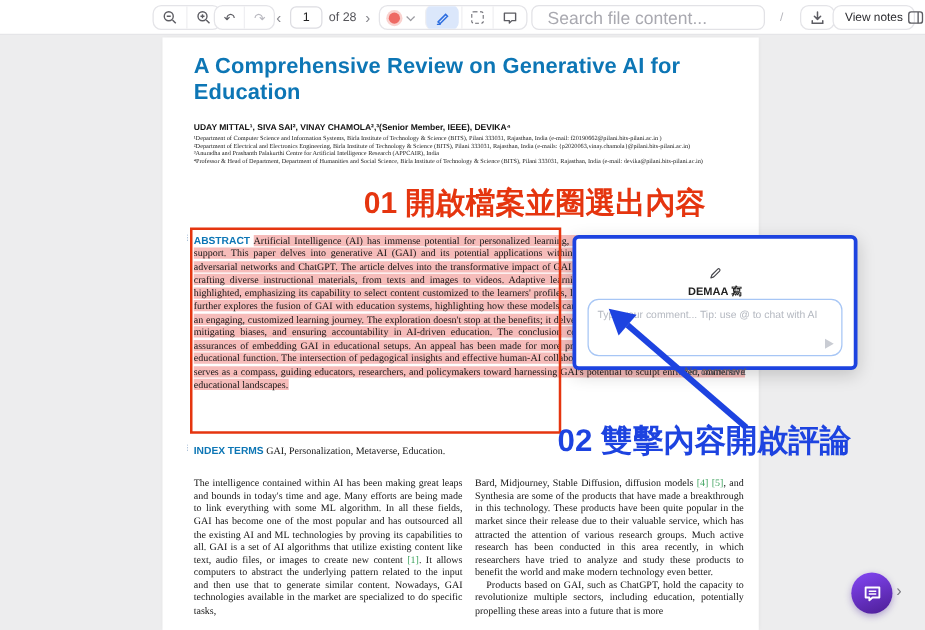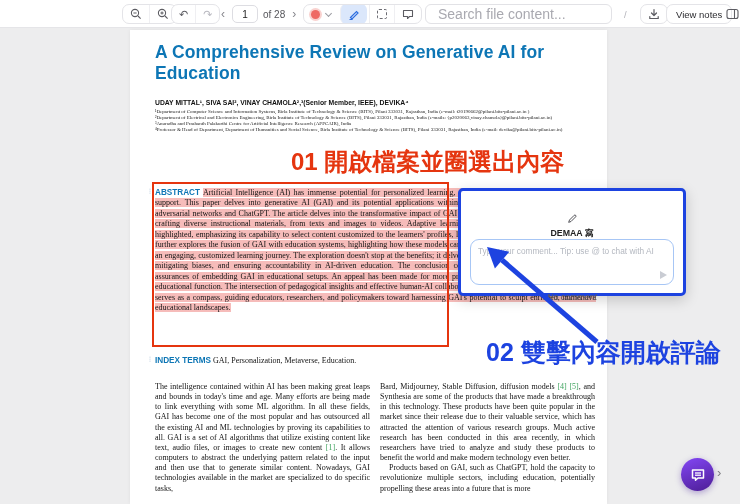--- a/index.html
+++ b/index.html
@@ -49,21 +49,21 @@
   .handle{position:absolute;left:17px;width:4px;color:#7d9ec2;font-size:6px;line-height:3px;letter-spacing:0;}
   .cols{position:absolute;left:25px;top:352px;width:441px;display:flex;gap:10px;}
   .col{width:215px;font-family:"Liberation Serif",serif;font-size:8px;line-height:10.15px;text-align:justify;color:#131313;}
   .col h4{font-family:"Liberation Sans",sans-serif;font-size:7.8px;font-weight:bold;color:var(--title-blue);margin-bottom:3px;letter-spacing:.1px;}
   .cite{color:var(--cite-green);}
   .indent{text-indent:9px;}
 
   
   .redbox{position:absolute;left:152px;top:154px;width:297px;height:165px;border:2.5px solid var(--accent-red);z-index:5;}
   .step1{position:absolute;left:291px;top:118px;font-size:24px;font-weight:bold;color:var(--accent-red);z-index:6;white-space:nowrap;text-align:right;}
-  .step2{position:absolute;left:446px;top:308px;font-size:25px;font-weight:bold;color:var(--accent-blue);z-index:12;white-space:nowrap;margin-left:40px;}
+  .step2{position:absolute;left:446px;top:308px;font-size:25px;font-weight:bold;color:var(--accent-blue);z-index:12;white-space:nowrap;}
   .arrow{position:absolute;left:0;top:0;width:740px;height:476px;z-index:11;pointer-events:none;}
 
   
   .popup{position:absolute;left:458px;top:160px;width:228px;height:108px;background:#fff;border:3px solid var(--accent-blue);border-radius:5px;box-shadow:0 4px 14px rgba(0,0,0,.18);z-index:10;}
   .phead{display:flex;align-items:center;gap:4px;padding:23px 9px 2px 9px;flex-direction:column;}
   .pauthor{font-size:8.8px;font-weight:bold;color:#222;}
   .ptime{font-size:8.5px;color:#8a8a90;}
   .pmore{margin-left:auto;font-size:9px;color:#8a8a90;letter-spacing:1px;cursor:pointer;}
   .pclose{font-size:10px;color:#6e6e74;margin-left:7px;cursor:pointer;}
   .pbody{text-align:center;font-size:8.8px;font-style:italic;color:#5a5a60;margin-top:7px;}

